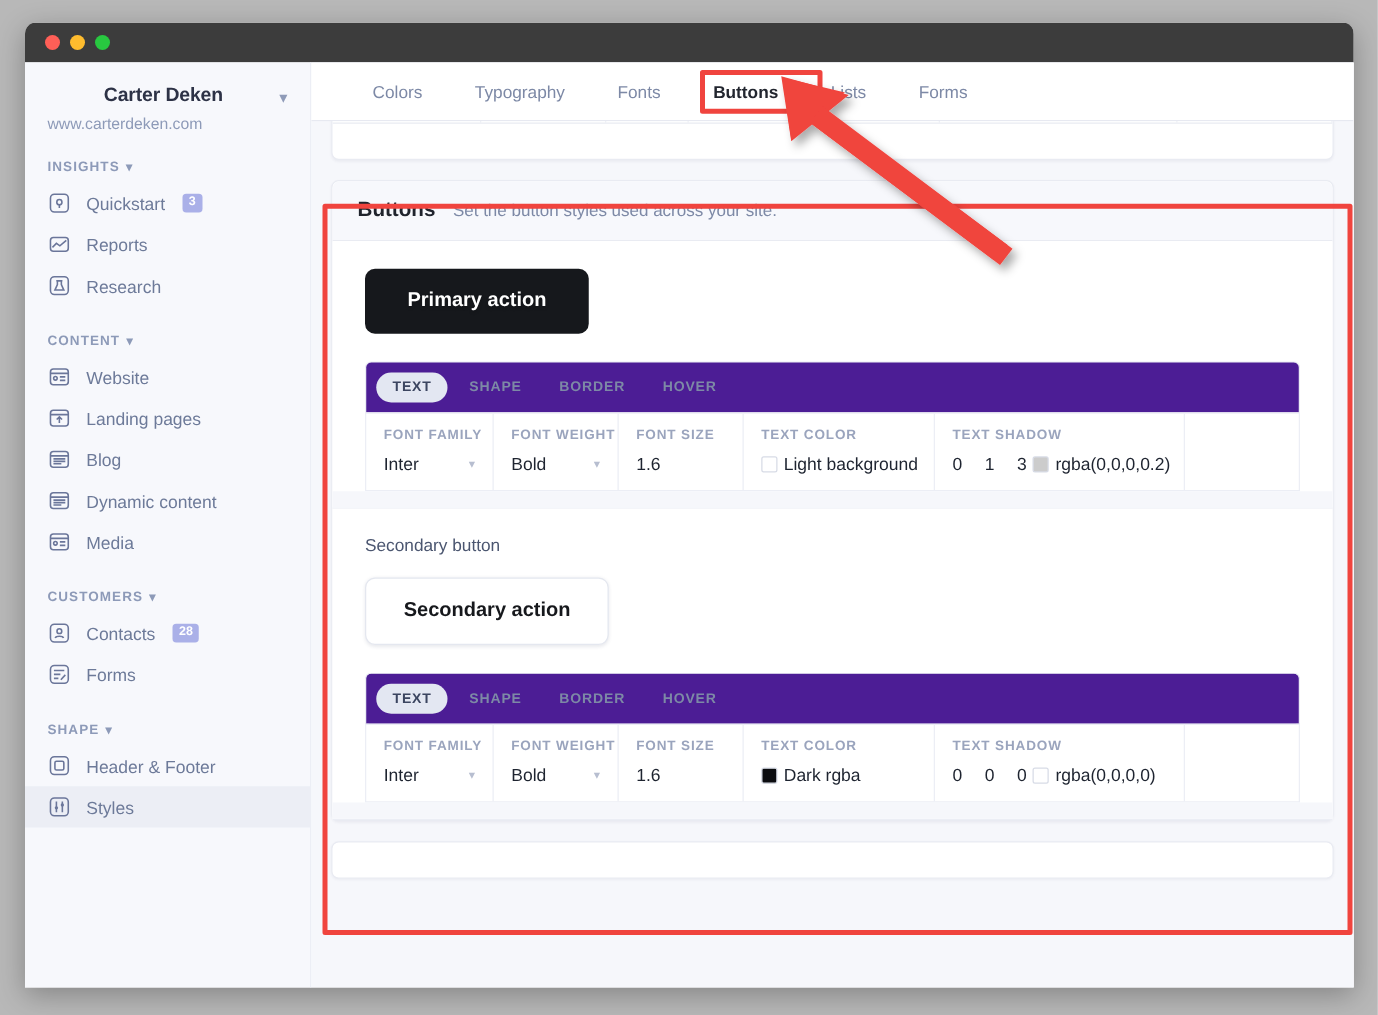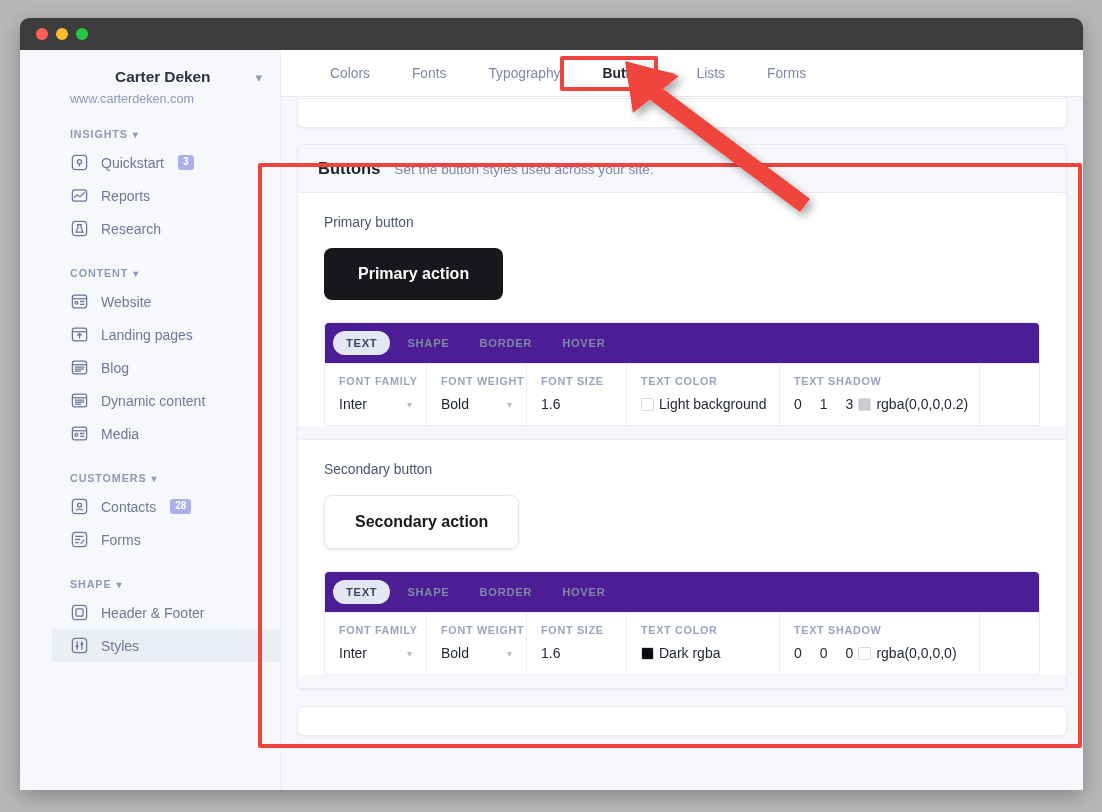--- a/index.html
+++ b/index.html
@@ -29,21 +29,20 @@
   .dot { width: 12px; height: 12px; border-radius: 50%; margin-right: 8px; }
   .dot.red { background: #ff5f57; }
   .dot.yellow { background: #febc2e; }
   .dot.green { background: #28c840; }
 
   #viewport {
     position: absolute;
     top: 32px; left: 0; right: 0; bottom: 0;
     display: flex;
     background: #f6f7fb;
-    padding-left: 32px;
   }
 
   
   #sidebar {
     width: 229px;
     flex: 0 0 229px;
     background: #f7f8fc;
     border-right: 1px solid #eceef5;
     padding-top: 12px;
     position: relative;
@@ -432,22 +431,22 @@
             </span>
             <span>Styles</span>
           </div>
         </div>
     </div>
 
     <div id="main">
 
       <div id="tabbar">
           <div class="tab">Colors</div>
+          <div class="tab">Typography</div>
           <div class="tab">Fonts</div>
-          <div class="tab">Typography</div>
           <div class="tab active">Buttons</div>
           <div class="tab">Lists</div>
           <div class="tab">Forms</div>
         </div>
 
       <div id="scrollarea">
 
         <div class="card" id="clipped-card">
           <div class="clip-table">
             <div class="clip-cell" style="width:119px">
@@ -477,21 +476,20 @@
         </div>
 
         <div class="card" id="buttons-panel">
           <div class="panel-head">
             <span class="panel-title">Buttons</span>
             <span class="panel-sub">Set the button styles used across your site.</span>
           </div>
           <div id="sections-host">
               <div class="section">
                 <div class="section-inner">
-                  <div class="section-label">Primary button</div>
                   <div class="preview-wrap"><button class="btn-primary">Primary action</button></div>
                   <div class="subtabs">
                     <div class="subtab active">TEXT</div>
                     <div class="subtab">SHAPE</div>
                     <div class="subtab">BORDER</div>
                     <div class="subtab">HOVER</div>
                   </div>
                   <div class="prop-table">
                     <div class="prop-cell" style="width: 102px;">
                       <div class="prop-label">FONT FAMILY</div>

